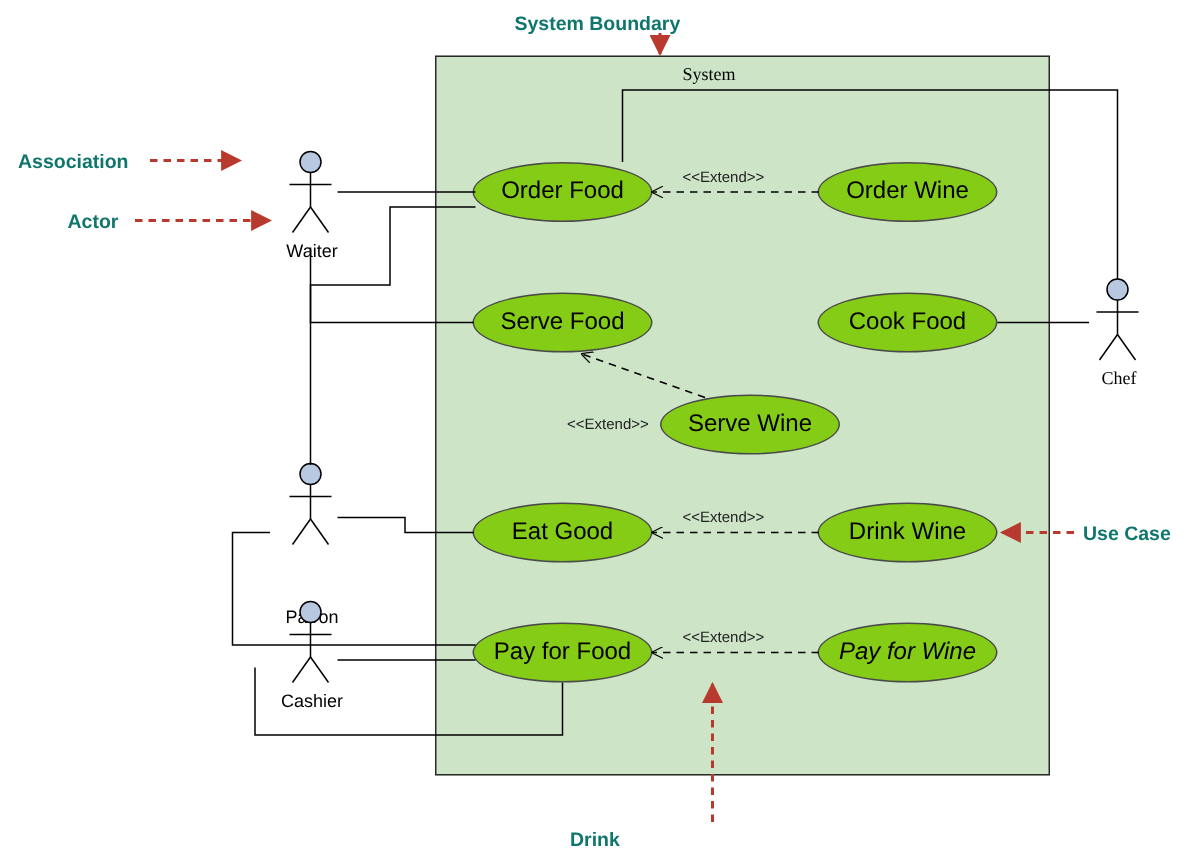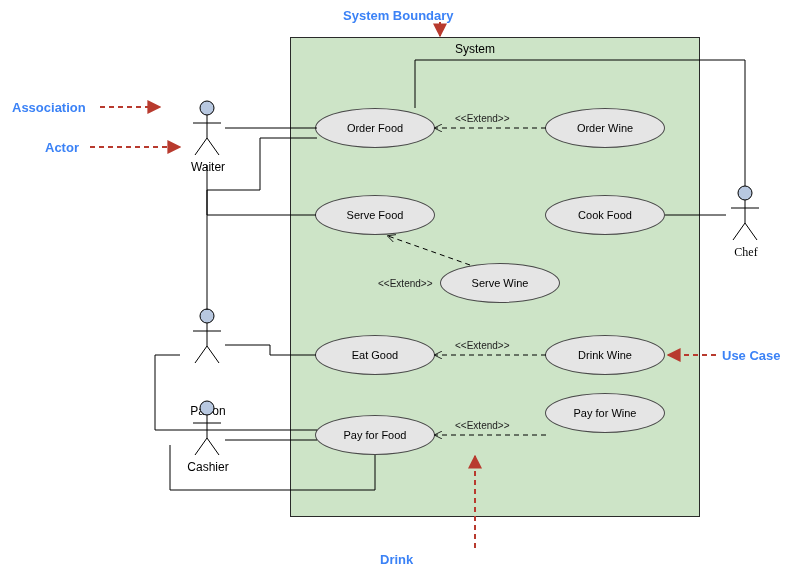--- a/index.html
+++ b/index.html
@@ -20,61 +20,61 @@
     box-sizing: border-box;
   }
   .system-label {
     position: absolute;
     font-size: 12px;
   }
   .usecase {
     position: absolute;
     width: 120px;
     height: 40px;
-    background: #e5e5e5;
+    background: #84cc16;
     border: 1px solid #4a4a4a;
     border-radius: 50%;
     box-sizing: border-box;
     display: flex;
     align-items: center;
     justify-content: center;
-    font-size: 11px;
+    font-size: 16px;
   }
   .actor-fig {
     position: absolute;
   }
   .actor-label {
     position: absolute;
     font-size: 12px;
     text-align: center;
   }
   .annot {
     position: absolute;
-    color: #3b82f6;
+    color: #0f766e;
     font-weight: bold;
     font-size: 13px;
   }
   .extend-label {
     position: absolute;
     font-size: 10px;
     color: #222;
   }
   svg.overlay {
     position: absolute;
     left: 0; top: 0;
     width: 792px;
     height: 571px;
     pointer-events: none;
   }
 </style>
 </head>
 <body>
 
 <div class="system-box" style="left:290px; top:37px; width:410px; height:480px;"></div>
-<div class="system-label" style="left:455px; top:42px;">System</div>
+<div class="system-label" style="left:455px; top:42px;font-family:Liberation Serif, serif;">System</div>
 
 <div class="usecase" style="left:315px; top:108px;">
   <span>Order Food</span>
 </div>
 <div class="usecase" style="left:545px; top:108px;">
   <span>Order Wine</span>
 </div>
 <div class="usecase" style="left:315px; top:195px;">
   <span>Serve Food</span>
 </div>
@@ -86,21 +86,21 @@
 </div>
 <div class="usecase" style="left:315px; top:335px;">
   <span>Eat Good</span>
 </div>
 <div class="usecase" style="left:545px; top:335px;">
   <span>Drink Wine</span>
 </div>
 <div class="usecase" style="left:315px; top:415px;">
   <span>Pay for Food</span>
 </div>
-<div class="usecase" style="left:545px; top:393px;">
+<div class="usecase" style="left:545px; top:415px;font-style:italic;">
   <span>Pay for Wine</span>
 </div>
 
 <div class="extend-label" style="left:455px; top:113px;">&lt;&lt;Extend&gt;&gt;</div>
 <div class="extend-label" style="left:378px; top:278px;">&lt;&lt;Extend&gt;&gt;</div>
 <div class="extend-label" style="left:455px; top:340px;">&lt;&lt;Extend&gt;&gt;</div>
 <div class="extend-label" style="left:455px; top:420px;">&lt;&lt;Extend&gt;&gt;</div>
 
 <svg class="actor-fig" style="left:187px; top:100px;" width="40" height="60">
   <circle cx="20" cy="8" r="7" fill="#b8c8e0" stroke="#000"></circle>

